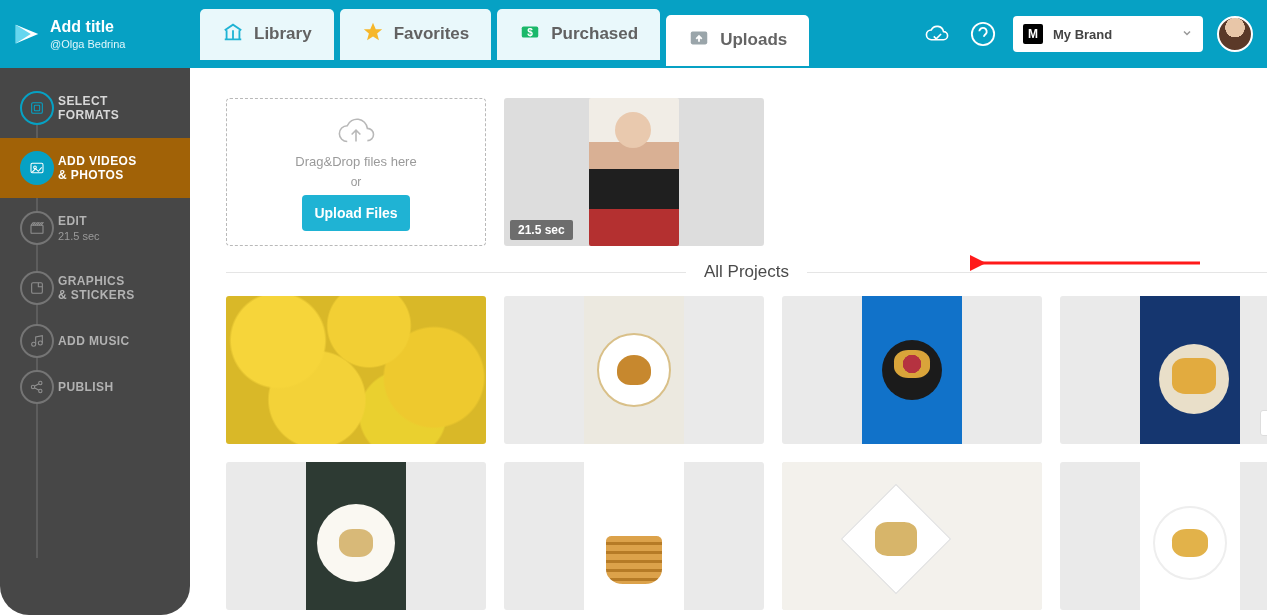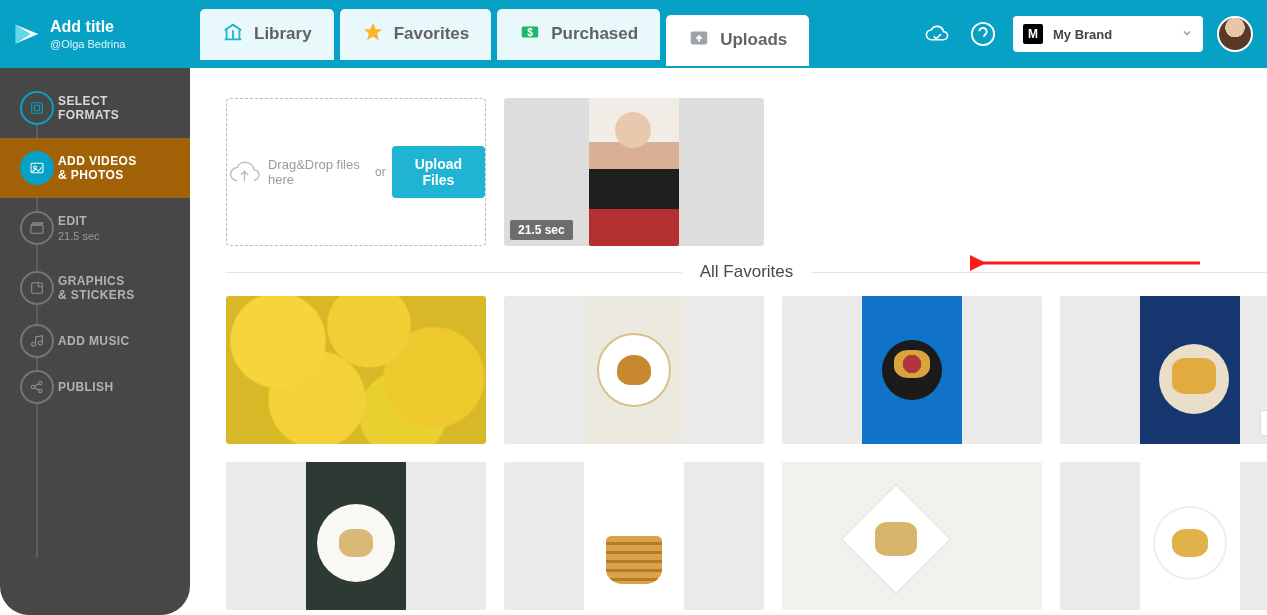--- a/index.html
+++ b/index.html
@@ -37,21 +37,21 @@
   .brand-sel { background: #fff; border-radius: 4px; height: 36px; width: 190px; display: flex; align-items: center; padding: 0 10px; gap: 10px; cursor:pointer; margin-right: 14px; }
   .brand-m { width:20px; height:20px; background:#000; color:#fff; font-weight:700; font-size:12px; display:flex; align-items:center; justify-content:center; border-radius:2px; }
   .brand-name { flex:1; font-size:13px; font-weight:600; color:#444; }
   .brand-chev svg{ width:12px; height:12px; stroke:#999; fill:none; stroke-width:2; }
   .avatar { width: 36px; height: 36px; border-radius: 50%; border: 2px solid #fff; background: radial-gradient(circle at 50% 30%, #e8c6a8 35%, #5b3928 36%); margin-right: 14px; cursor:pointer; }
 
   
   .main { position:absolute; left:190px; top:68px; right:0; bottom:0; background:#fff; padding: 30px 0 0 36px; overflow:hidden; }
   
   .upload-row { display:flex; gap:18px; }
-  .dropzone { width:260px; height:148px; border:1.5px dashed #b9b9b9; border-radius:4px; display:flex; flex-direction:row; align-items:center; justify-content:center; gap:6px; }
+  .dropzone { width:260px; height:148px; border:1.5px dashed #b9b9b9; border-radius:4px; display:flex; flex-direction:column; align-items:center; justify-content:center; gap:6px; }
   .dropzone svg{ width:42px; height:34px; stroke:#b8b8b8; fill:none; stroke-width:1.8; }
   .dz-txt { color:#9a9a9a; font-size:13px; }
   .dz-or  { color:#9a9a9a; font-size:12px; }
   .dz-btn { background:#1fb3d4; color:#fff; border:none; border-radius:4px; padding:10px 12px; font-size:14px; font-weight:700; cursor:pointer; }
   
   .vthumb { width:260px; height:148px; background:#dddddd; border-radius:3px; position:relative; display:flex; align-items:center; justify-content:center; overflow:hidden; }
   .vimg { width:90px; height:148px; background: linear-gradient(#f1ede6 0 30%, #d9b094 30% 48%, #1f1f1f 48% 75%, #b43030 75% 100%); border-radius:2px; position:relative; }
   .vimg::after{content:"";position:absolute;left:26px;top:14px;width:36px;height:36px;background:#e9c9ae;border-radius:50%;}
   .vdur { position:absolute; left:6px; bottom:6px; background:#6d6d6d; color:#fff; font-size:12px; font-weight:600; padding:3px 8px; border-radius:2px; }
   
@@ -262,21 +262,21 @@
           <marker id="ah" markerWidth="10" markerHeight="10" refX="2" refY="5" orient="auto">
             <path d="M10 0L0 5l10 5z" fill="#ff1a1a"></path>
           </marker>
         </defs>
         <line x1="230" y1="25" x2="10" y2="25" stroke="#ff1a1a" stroke-width="3" marker-end="url(#ah)"></line>
       </svg>
   </div>
 
   <div class="divider-row">
     <div class="line"></div>
-    <div class="lbl">All Favorites</div>
+    <div class="lbl">All Projects</div>
     <div class="line"></div>
   </div>
 
   <div class="grid">
     <div class="proj">
         <div class="food wide lemons"></div>
       </div>
     <div class="proj">
         <div class="food plate"></div>
       </div>

